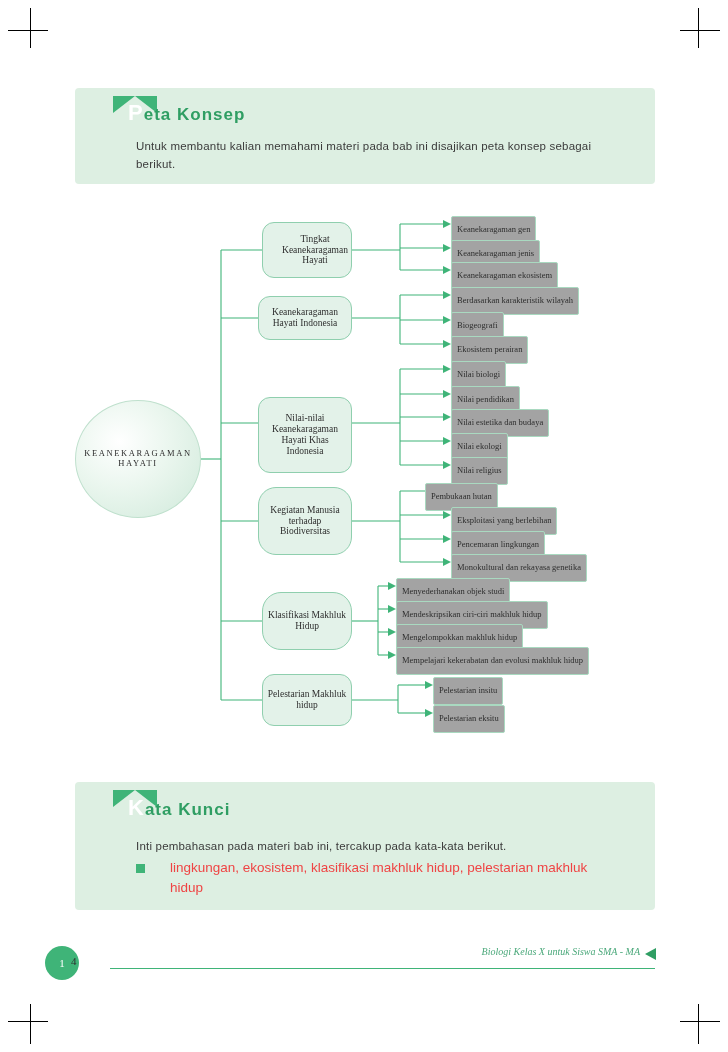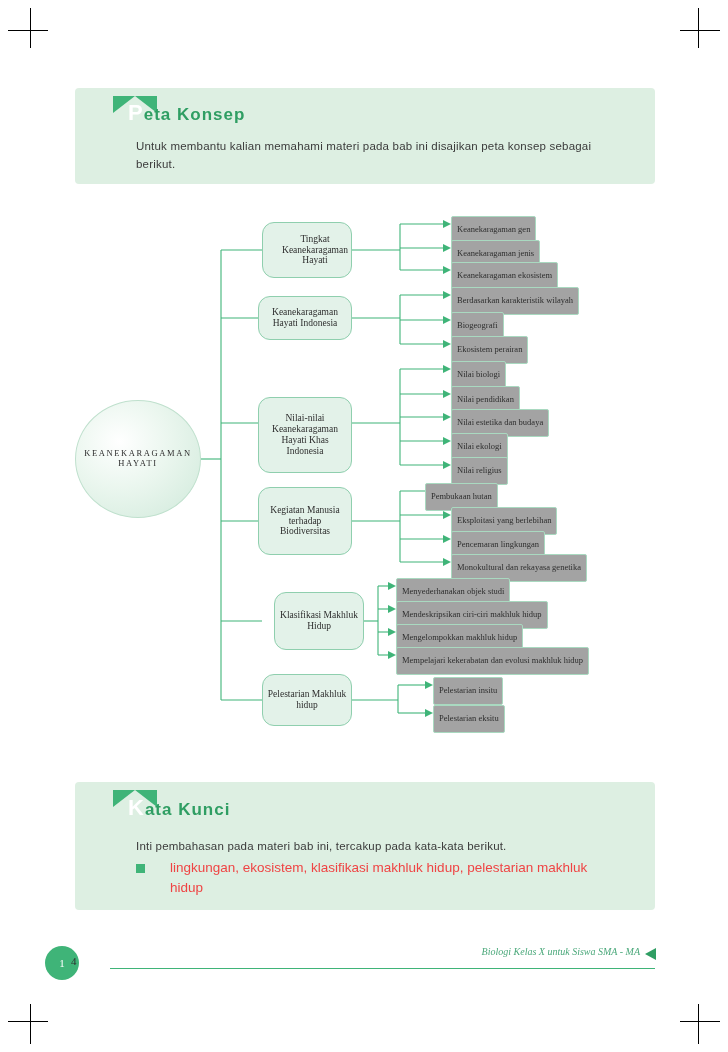--- a/index.html
+++ b/index.html
@@ -345,22 +345,22 @@
     <polygon points="425,681 433,685 425,689"></polygon>
     <polygon points="425,709 433,713 425,717"></polygon>
   </g>
 </svg>
 
 <div class="node node-root">KEANEKARAGAMAN HAYATI</div>
 
 <div class="node node-mid" style="left:262px; top:222px; width:90px; height:56px;padding-left:20px;">Tingkat Keanekaragaman Hayati</div>
 <div class="node node-mid" style="left:258px; top:296px; width:94px; height:44px;">Keanekaragaman Hayati Indonesia</div>
 <div class="node node-mid" style="left:258px; top:385px; width:94px; height:76px;margin-top:12px;">Nilai-nilai Keanekaragaman Hayati Khas Indonesia</div>
-<div class="node node-mid" style="left:258px; top:487px; width:94px; height:68px;">Kegiatan Manusia terhadap Biodiversitas</div>
-<div class="node node-mid" style="left:274px; top:592px; width:90px; height:58px;">Klasifikasi Makhluk Hidup</div>
+<div class="node node-mid" style="left:258px; top:487px; width:94px; height:68px;border-radius:18px;">Kegiatan Manusia terhadap Biodiversitas</div>
+<div class="node node-mid" style="left:262px; top:592px; width:90px; height:58px;border-radius:19px;">Klasifikasi Makhluk Hidup</div>
 <div class="node node-mid" style="left:262px; top:674px; width:90px; height:52px;">Pelestarian Makhluk hidup</div>
 
 <div class="node node-leaf" style="left:451px; top:216px; height:16px;">Keanekaragaman gen</div>
 <div class="node node-leaf" style="left:451px; top:240px; height:16px;">Keanekaragaman jenis</div>
 <div class="node node-leaf" style="left:451px; top:262px; height:16px;">Keanekaragaman ekosistem</div>
 
 <div class="node node-leaf" style="left:451px; top:287px; height:16px;">Berdasarkan karakteristik wilayah</div>
 <div class="node node-leaf" style="left:451px; top:312px; height:16px;">Biogeografi</div>
 <div class="node node-leaf" style="left:451px; top:336px; height:16px;">Ekosistem perairan</div>
 

